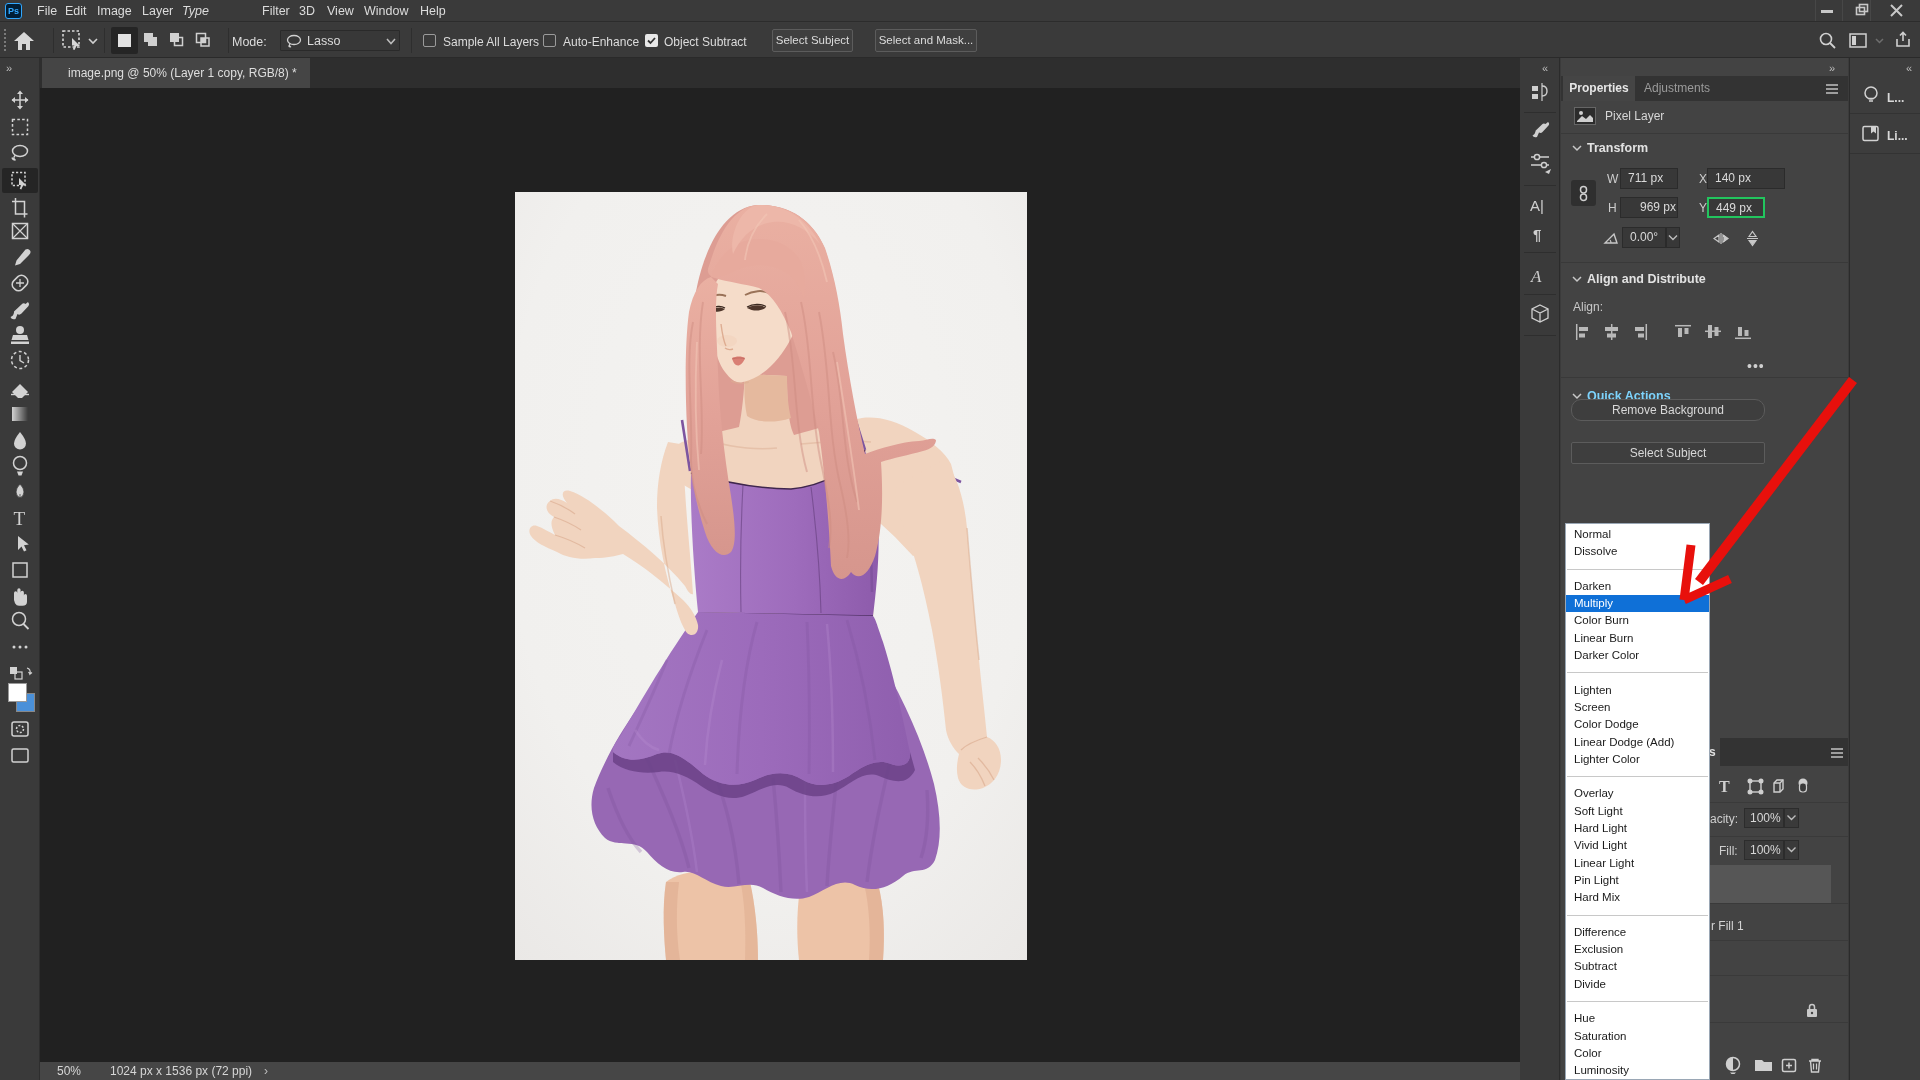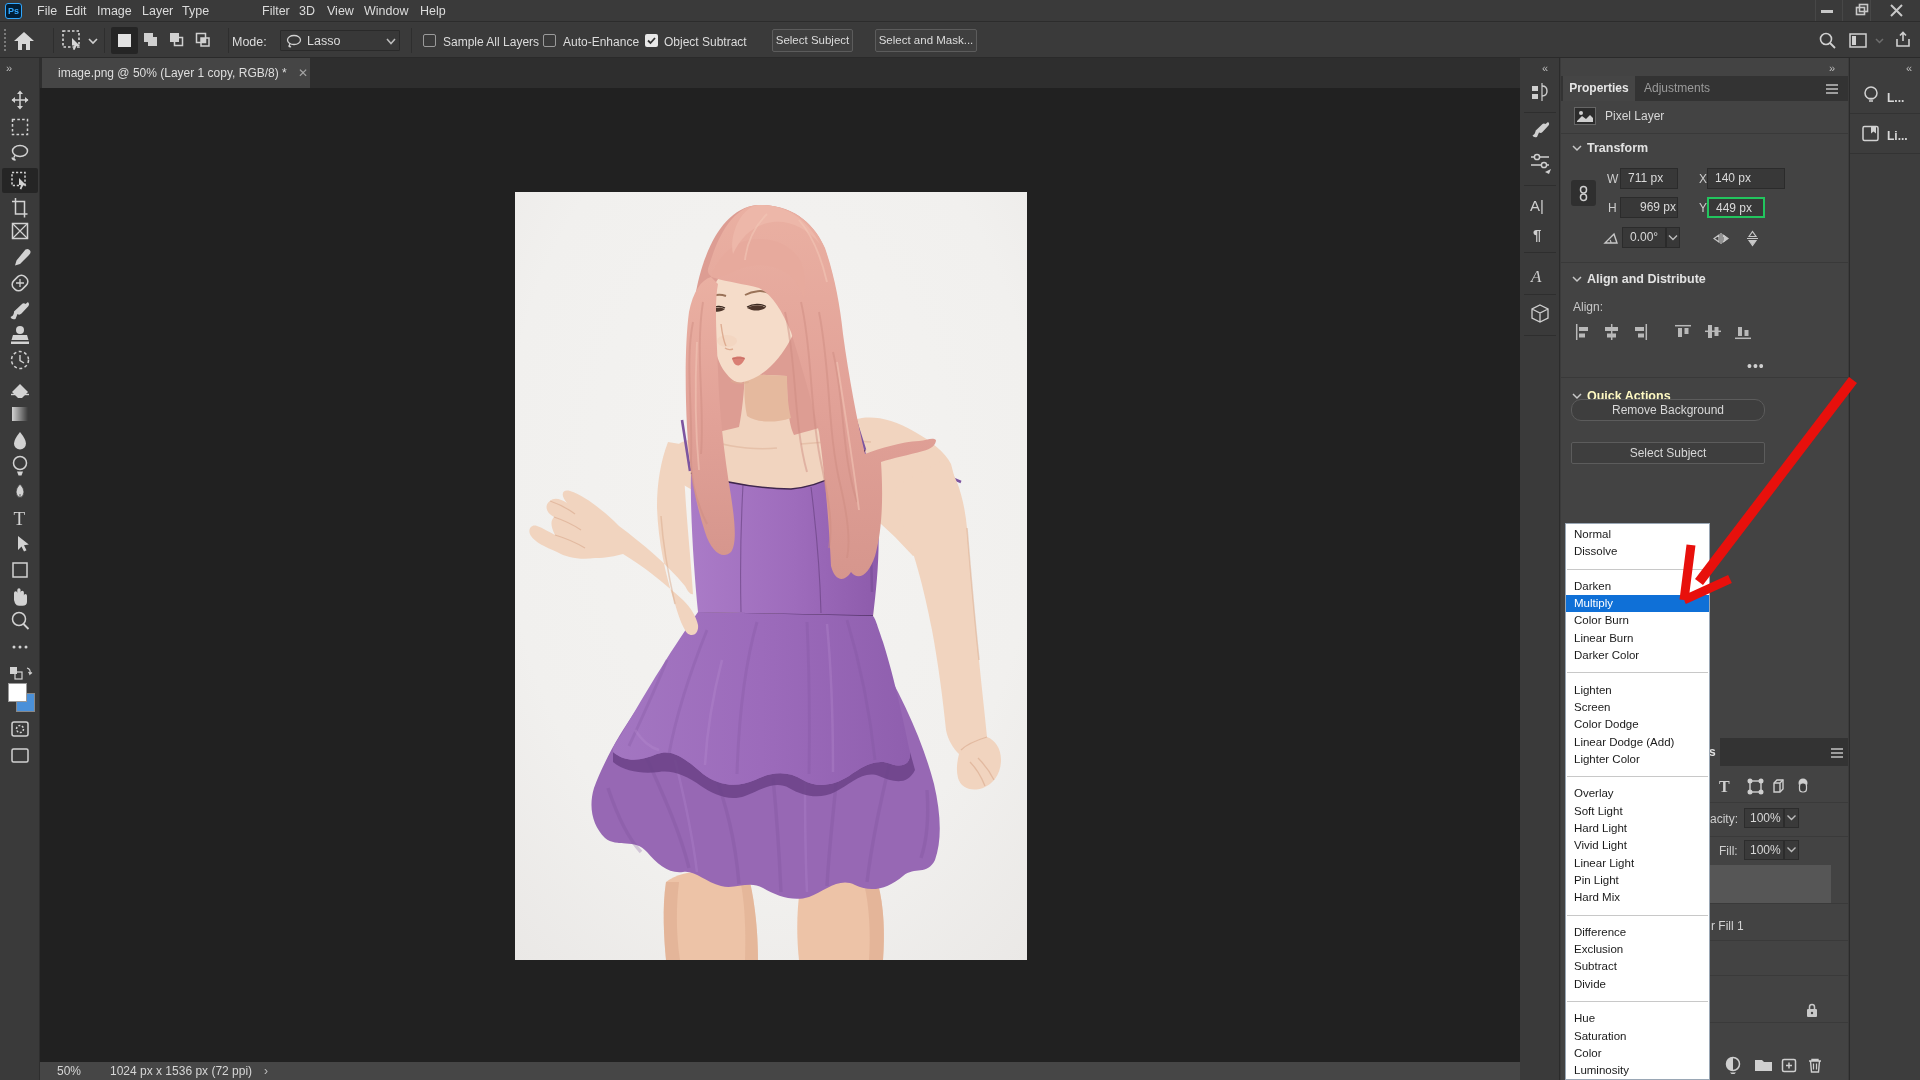--- a/index.html
+++ b/index.html
@@ -14,21 +14,21 @@
 </head>
 <body>
 
 <div class="abs" style="left:0;top:0;width:1920px;height:22px;background:#3a3a3a;border-bottom:1px solid #2c2c2c;">
   <div class="abs" style="left:5px;top:3px;width:17px;height:16px;background:#001e36;border:1px solid #31a8ff;border-radius:3px;color:#31a8ff;font-size:9px;font-weight:bold;text-align:center;line-height:14px;">Ps</div>
   <div class="abs txt" style="top:4px;font-size:12.5px;">
     <span class="abs" style="left:37px;">File</span>
       <span class="abs" style="left:65px;">Edit</span>
       <span class="abs" style="left:97px;">Image</span>
       <span class="abs" style="left:142px;">Layer</span>
-      <span class="abs" style="left:182px;">Type</span>
+      <span class="abs" style="left:182px;font-style:italic;">Type</span>
       <span class="abs" style="left:219px;margin-top:33px;">Select</span>
       <span class="abs" style="left:262px;">Filter</span>
       <span class="abs" style="left:299px;">3D</span>
       <span class="abs" style="left:327px;">View</span>
       <span class="abs" style="left:364px;">Window</span>
       <span class="abs" style="left:420px;">Help</span>
   </div>
 
   <div class="abs" style="left:1815px;top:0;width:28px;height:21px;border-left:1px solid #474747;border-right:1px solid #474747;"></div>
   <div class="abs" style="left:1870px;top:0;width:28px;height:21px;border-left:1px solid #474747;"></div>
@@ -216,21 +216,21 @@
         <rect x="12" y="664" width="16" height="14" rx="2"></rect>
         <circle cx="20" cy="671" r="3.5" stroke-dasharray="2 1.6"></circle>
       </g>
 
     <rect x="12" y="691" width="16" height="13" rx="1.5"></rect>
   </g>
 </svg>
 
 <div class="abs" style="left:40px;top:58px;width:1480px;height:30px;background:#2e2e2e;">
   <div class="abs" style="left:2px;top:0;width:268px;height:30px;background:#454545;color:#dedede;font-size:12px;line-height:30px;">
-    <span style="margin-left:16px;">image.png @ 50% (Layer 1 copy, RGB/8) *</span>
+    <span style="margin-left:26px;">image.png @ 50% (Layer 1 copy, RGB/8) *</span>
     <span style="color:#a5a5a5;margin-left:8px;font-size:12px;">✕</span>
   </div>
 </div>
 
 <div class="abs" style="left:40px;top:88px;width:1480px;height:974px;background:#212121;"></div>
 
 <svg class="abs" style="left:515px;top:192px;" width="512" height="768" viewBox="0 0 512 768" id="photo">
   <defs>
     <radialGradient id="bgg" cx="50%" cy="38%" r="80%">
       <stop offset="0%" stop-color="#f4f3f1"></stop>
@@ -531,21 +531,21 @@
         <rect x="163" y="3" width="4" height="9" stroke="none"></rect>
         <rect x="169.5" y="6" width="4" height="6" stroke="none"></rect>
     </g>
   </svg>
   <div class="abs" style="left:186px;top:300px;color:#cfcfcf;font-size:14px;letter-spacing:1px;">•••</div>
   <div class="abs" style="left:0;top:319px;width:287px;height:1px;background:#393939;"></div>
 
   <svg class="abs" style="left:10px;top:333px;" width="12" height="10" viewBox="0 0 12 10">
       <path d="M2 3 L6 7 L10 3" stroke="#c8c8c8" stroke-width="1.5" fill="none"></path>
     </svg>
-  <div class="abs" style="left:26px;top:331px;color:#fef9c3;font-size:12.5px;font-weight:bold;">Quick Actions</div>
+  <div class="abs" style="left:26px;top:331px;color:#7dd3fc;font-size:12.5px;font-weight:bold;">Quick Actions</div>
   <div class="abs" style="left:10px;top:341px;width:194px;height:22px;background:#3e3e3e;border:1px solid #5c5c5c;border-radius:10px;color:#d8d8d8;font-size:12px;text-align:center;line-height:20px;">Remove Background</div>
   <div class="abs" style="left:10px;top:384px;width:194px;height:22px;background:#3e3e3e;border:1px solid #5c5c5c;border-radius:2px;color:#d8d8d8;font-size:12px;text-align:center;line-height:20px;">Select Subject</div>
 </div>
 
 <div class="abs" style="left:1700px;top:738px;width:148px;height:342px;background:#434343;">
   <div class="abs" style="left:0;top:0;width:148px;height:28px;background:#333333;">
     <div class="abs" style="left:0;top:0;width:20px;height:28px;background:#434343;color:#e0e0e0;font-size:12px;font-weight:bold;line-height:28px;padding-left:9px;">s</div>
     <svg class="abs" style="left:130px;top:9px;" width="14" height="12" viewBox="0 0 14 12">
         <path d="M1 2 h12 M1 6 h12 M1 10 h12" stroke="#c2c2c2" stroke-width="1.6"></path>
       </svg>

